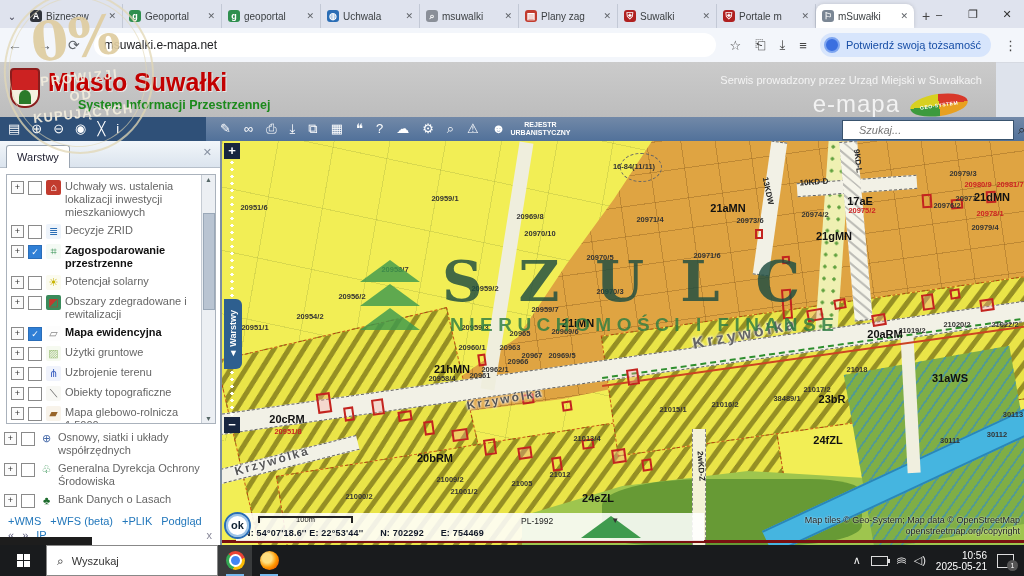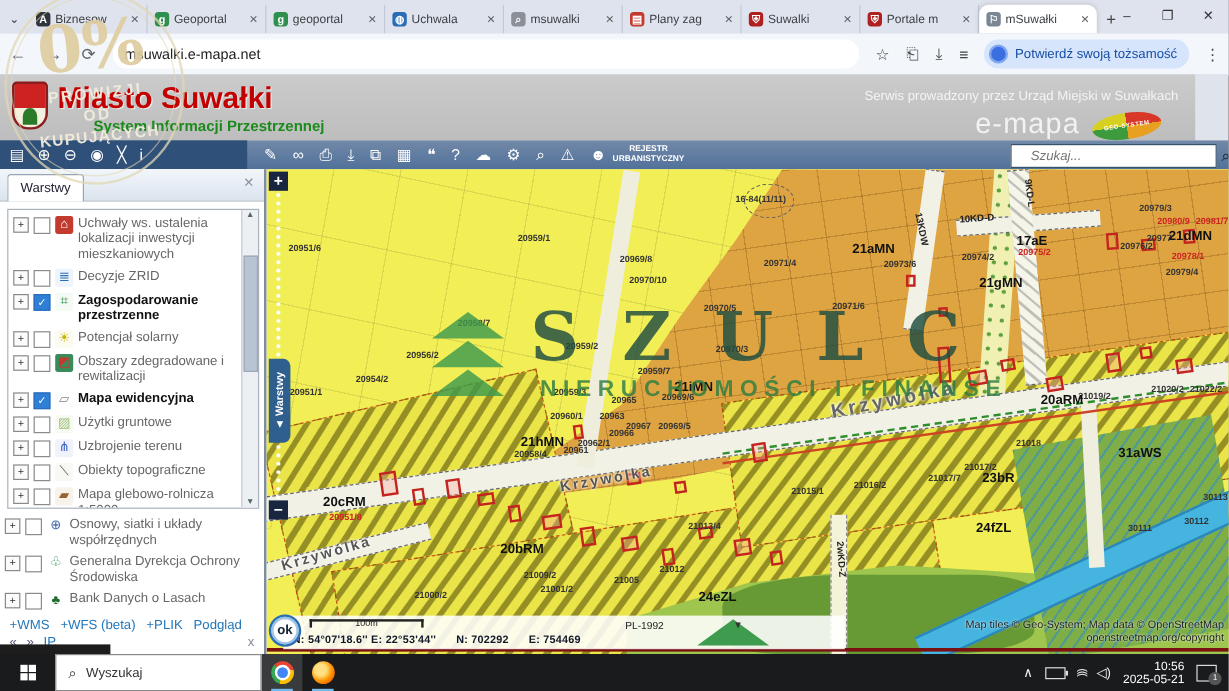--- a/index.html
+++ b/index.html
@@ -483,25 +483,25 @@
         <span class="mlab p" style="left: 310px; top: 214px;">20967</span>
         <span class="mlab p" style="left: 340px; top: 214px;">20969/5</span>
         <span class="mlab p" style="left: 220px; top: 237px;">20958/4</span>
         <span class="mlab p" style="left: 228px; top: 338px;">21009/2</span>
         <span class="mlab p" style="left: 137px; top: 355px;">21000/2</span>
         <span class="mlab p" style="left: 242px; top: 350px;">21001/2</span>
         <span class="mlab p" style="left: 300px; top: 342px;">21005</span>
         <span class="mlab p" style="left: 338px; top: 333px;">21012</span>
         <span class="mlab p" style="left: 365px; top: 297px;">21013/4</span>
         <span class="mlab p" style="left: 690px; top: 189px;">21019/2</span>
-        <span class="mlab p" style="left: 751px; top: 183px;">21020/2</span>
+        <span class="mlab p" style="left: 735px; top: 183px;">21020/2</span>
         <span class="mlab p" style="left: 783px; top: 183px;">21022/2</span>
         <span class="mlab p" style="left: 635px; top: 228px;">21018</span>
         <span class="mlab p" style="left: 595px; top: 248px;">21017/2</span>
-        <span class="mlab p" style="left: 565px; top: 257px;">21017/7</span>
+        <span class="mlab p" style="left: 565px; top: 257px;">38489/1</span>
         <span class="mlab p" style="left: 503px; top: 263px;">21016/2</span>
         <span class="mlab p" style="left: 451px; top: 268px;">21015/1</span>
         <span class="mlab p" style="left: 791px; top: 273px;">30113</span>
         <span class="mlab p" style="left: 775px; top: 293px;">30112</span>
         <span class="mlab p" style="left: 728px; top: 299px;">30111</span>
         <span class="mlab p" style="left: 412px; top: 25px;">16-84(11/11)</span>
         <span class="mlab r" style="left: 640px; top: 69px;">20975/2</span>
         <span class="mlab r" style="left: 756px; top: 43px;">20980/9</span>
         <span class="mlab r" style="left: 788px; top: 43px;">20981/7</span>
         <span class="mlab r" style="left: 768px; top: 72px;">20978/1</span>

